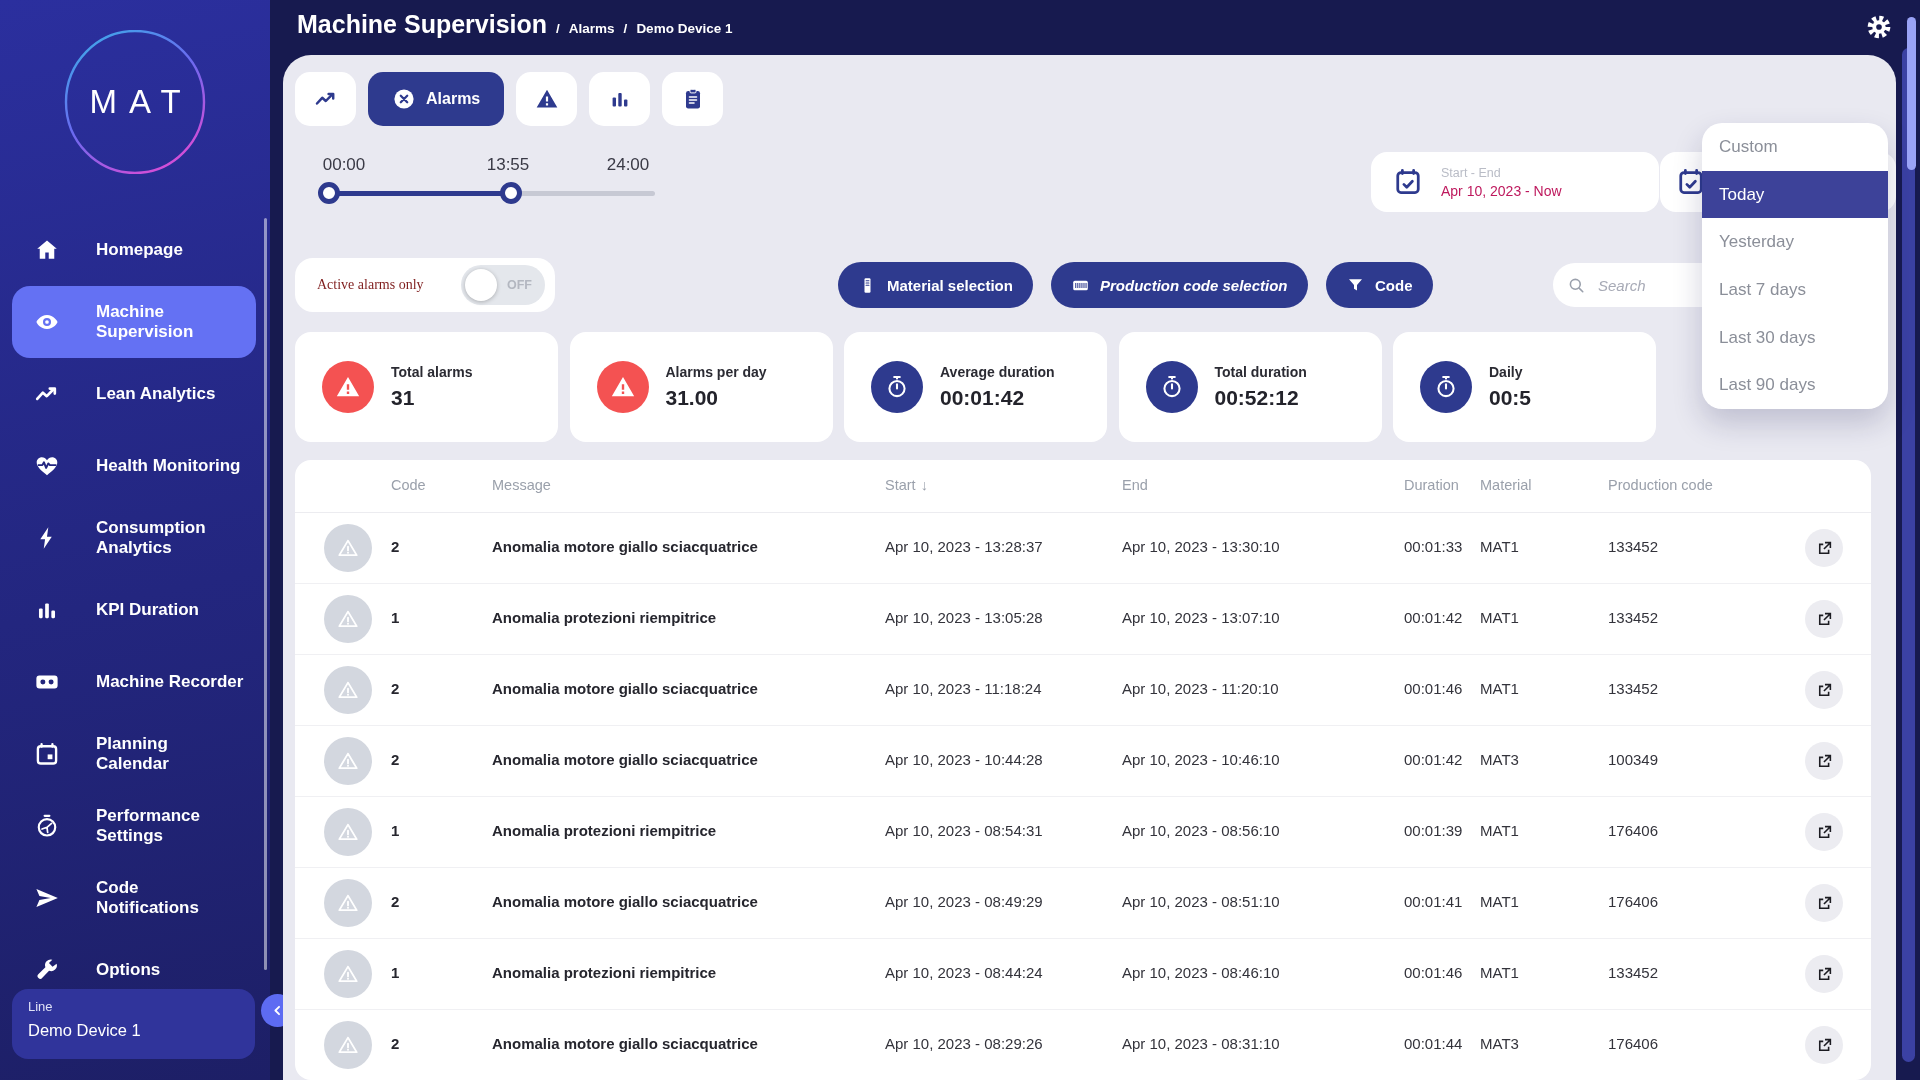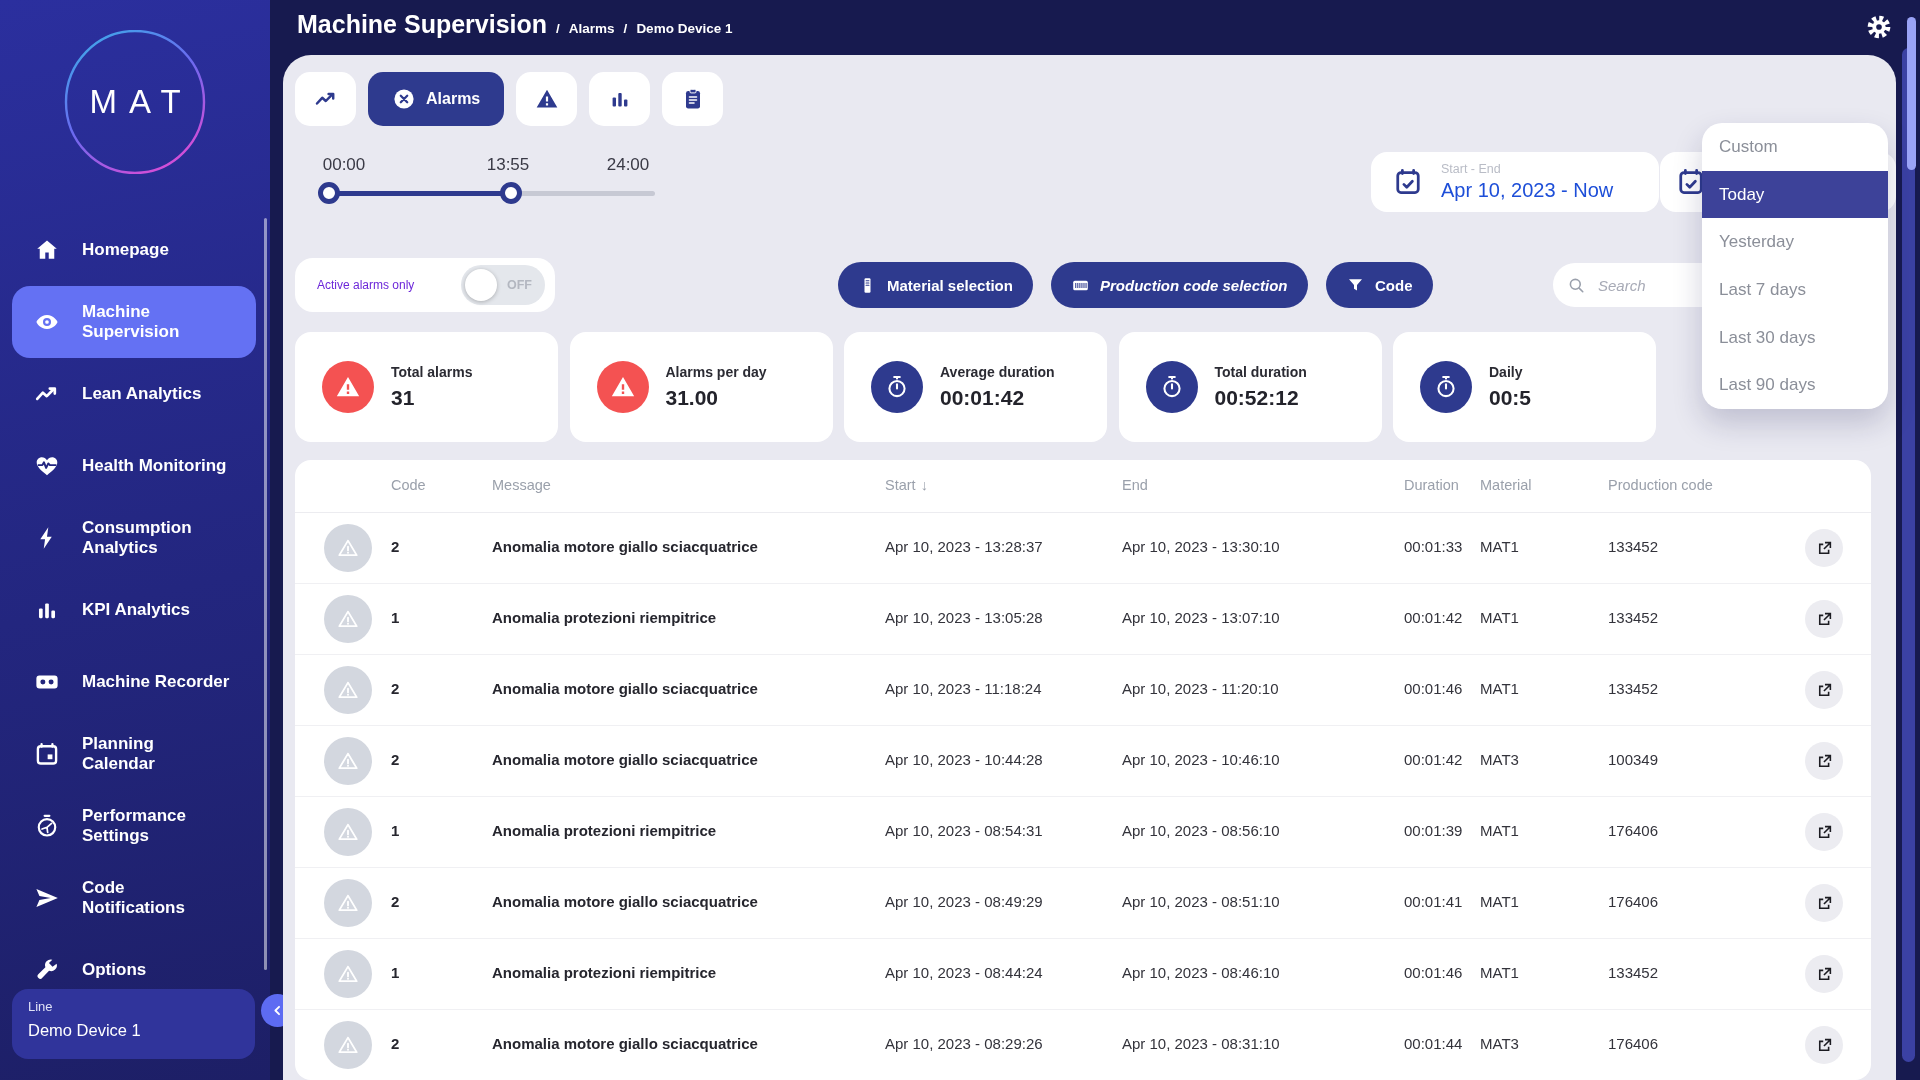--- a/index.html
+++ b/index.html
@@ -8,21 +8,21 @@
   svg{display:block;}
 
   
   .sidebar{position:absolute;left:0;top:0;width:270px;height:1080px;
            background:linear-gradient(168deg,#2b2f9e 0%,#23267f 55%,#1d1f66 100%);}
   .logo{position:absolute;left:63px;top:30px;width:144px;height:144px;}
   .logo .mat{position:absolute;inset:0;display:flex;align-items:center;justify-content:center;
              color:#fff;font-size:33px;font-weight:300;letter-spacing:12px;padding-left:12px;}
   .nav{position:absolute;left:0;top:214px;width:270px;}
   .nav-item{height:72px;margin:0 14px 0 12px;border-radius:18px;display:flex;align-items:center;
-            padding-left:22px;gap:22px;color:#fff;cursor:pointer;}
+            padding-left:22px;gap:36px;color:#fff;cursor:pointer;}
   .nav-item.active{background:#6471f3;}
   .nav-ic{width:26px;height:26px;flex:0 0 26px;color:#fff;}
   .nav-label{font-size:17px;font-weight:700;line-height:1.2;white-space:pre-line;width:165px;}
   .sb-scroll{position:absolute;left:264px;top:218px;width:3px;height:752px;
              background:rgba(255,255,255,.5);border-radius:2px;}
   .device-card{position:absolute;left:12px;top:989px;width:243px;height:70px;background:#30349b;
                border-radius:16px;box-sizing:border-box;padding:10px 16px;color:#fff;}
   .device-label{font-size:13px;color:#dfe1f6;margin-bottom:7px;}
   .device-value{font-size:16.5px;}
   .collapse-btn{position:absolute;left:261px;top:994px;width:33px;height:33px;border-radius:50%;
@@ -55,26 +55,26 @@
              border-radius:50%;cursor:pointer;}
 
   
   .datecard{position:absolute;top:97px;height:60px;background:#fff;border-radius:16px;display:flex;
             align-items:center;box-sizing:border-box;cursor:pointer;}
   #datecard1{left:1088px;width:288px;padding-left:22px;}
   #datecard2{left:1377px;width:236px;padding-left:16px;}
   .datecard svg{width:30px;height:30px;color:#2e3a8e;flex:0 0 30px;}
   .date-texts{margin-left:18px;}
   .date-label{font-size:12.5px;color:#b9bcc6;margin-bottom:3px;}
-  .date-value{font-size:20px;color:#1d4ed8;text-align:right;}
+  .date-value{font-size:14px;color:#be185d;text-align:right;}
 
   
   .togglecard{position:absolute;left:12px;top:203px;width:260px;height:54px;background:#fff;border-radius:18px;
               display:flex;align-items:center;justify-content:space-between;box-sizing:border-box;padding:0 10px 0 22px;}
-  .toggle-label{font-size:12px;color:#6d28d9;}
+  .toggle-label{font-size:14px;color:#7f1d1d;font-family:Liberation Serif, serif;}
   .toggle{width:84px;height:40px;border-radius:20px;background:#e4e7ec;position:relative;cursor:pointer;}
   .knob{position:absolute;left:4px;top:4px;width:32px;height:32px;border-radius:50%;background:#fff;
         box-shadow:0 1px 4px rgba(0,0,0,.25);}
   .toggle-state{position:absolute;right:13px;top:13px;font-size:12.5px;font-weight:700;color:#b3b7c0;}
   .pillbtn{position:absolute;top:207px;height:46px;border-radius:23px;background:#2e3a8e;color:#fff;
            display:flex;align-items:center;gap:10px;padding:0 20px;font-size:15px;font-weight:700;cursor:pointer;}
   .pillbtn svg{width:19px;height:19px;}
   #btn-material{left:555px;}
   #btn-production{left:768px;font-style:italic;}
   #btn-code{left:1043px;}
@@ -279,21 +279,21 @@
             <use href="#bolt-icon"></use>
           </svg>
           <span class="nav-label">Consumption
 Analytics</span>
         </div>
 
         <div class="nav-item">
           <svg class="nav-ic">
             <use href="#bar-chart-icon"></use>
           </svg>
-          <span class="nav-label">KPI Analytics</span>
+          <span class="nav-label">KPI Duration</span>
         </div>
 
         <div class="nav-item">
           <svg class="nav-ic">
             <use href="#recorder-icon"></use>
           </svg>
           <span class="nav-label">Machine Recorder</span>
         </div>
 
         <div class="nav-item">

